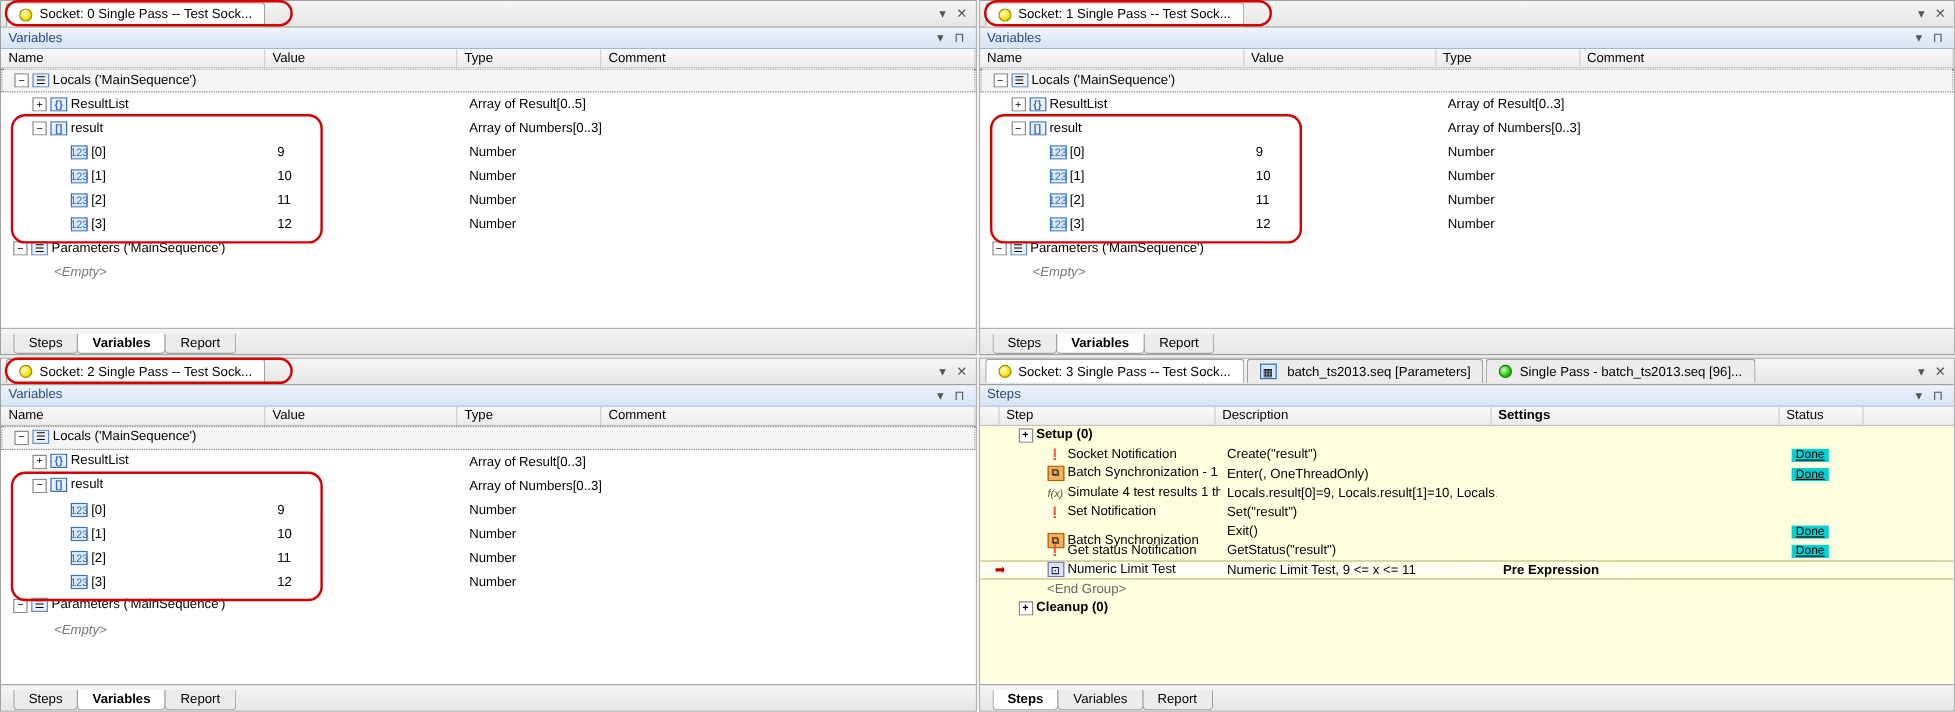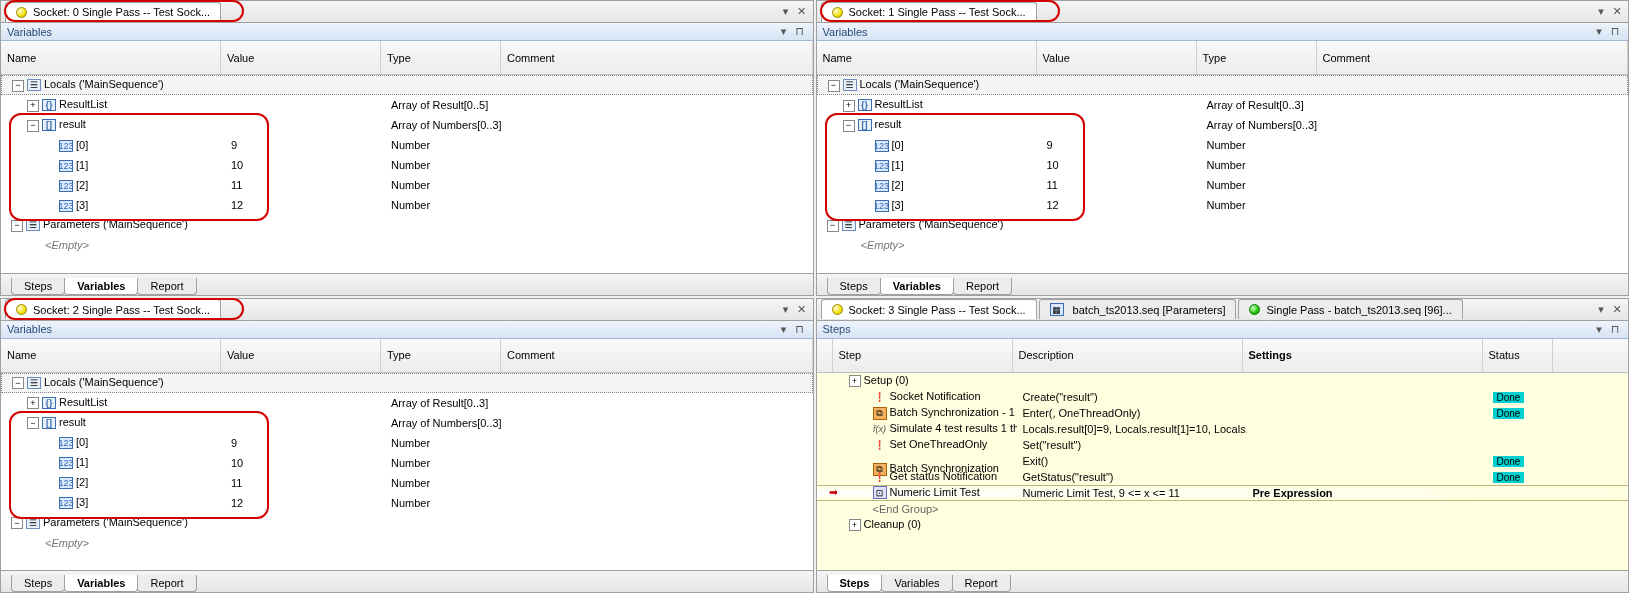--- a/index.html
+++ b/index.html
@@ -13,41 +13,41 @@
 .highlight-oval { position: absolute; border: 2px solid #d40000; border-radius: 12px; pointer-events: none; }
 .oval-tab { top: -1px; left: 3px; width: 240px; height: 22px; }
 .oval-tree { left: 8px; width: 260px; }
 .tabstrip .ctrl { margin-left: auto; display: flex; gap: 2px; align-items: center;}
 .icon-btn { width: 14px; height: 14px; display: inline-flex; align-items: center; justify-content: center; cursor: pointer; color:#555;}
 .status-dot { width: 11px; height: 11px; border-radius: 50%; display: inline-block; }
 .dot-yellow { background: radial-gradient(circle at 35% 35%, #fffde0, #f7e000 60%, #b0a000); border:1px solid #9a8a00;}
 .dot-green { background: radial-gradient(circle at 35% 35%, #d4ffd0, #1ec800 60%, #0a7a00); border:1px solid #0a7a00;}
 .pane-header { background: linear-gradient(#eef3fb,#d6e4f5); height: 18px; display:flex; align-items:center; padding: 0 6px; border-bottom:1px solid #a0b8d8; color:#2a4a7a; justify-content:space-between;}
 .pane-header .hctrl { display:flex; gap:2px;}
-.col-header { display:flex; background: linear-gradient(#f9f9f9,#ececec); border-bottom: 1px solid #c0c0c0; height: 34px; align-items:center; }
+.col-header { display:flex; background: linear-gradient(#f9f9f9,#ececec); border-bottom: 1px solid #c0c0c0; height: 16px; align-items:center; }
 .col-header > div { padding: 0 6px; border-right:1px solid #d0d0d0; height:100%; display:flex; align-items:center;}
 .tree-body { flex:1; overflow:auto; background:#fff; position:relative;}
 .tree-row { display:flex; align-items:center; height: 20px; padding-left: 4px; }
 .tree-row.sel { background:#f5f5f5; border:1px dotted #888; }
 .cell { padding: 0 6px; overflow:hidden; white-space:nowrap; }
 .exp { display:inline-flex; width:12px; height:12px; border:1px solid #888; align-items:center; justify-content:center; font-size:9px; line-height:1; cursor:pointer; background:#fff; margin-right:3px;}
 .icon-sq { display:inline-flex; width:14px; height:12px; align-items:center; justify-content:center; margin-right:3px; font-size:9px;}
 .ic-locals { background:#e8f0fa; border:1px solid #6a8dbb;}
 .ic-arr { background:#e8f0fa; border:1px solid #3a6cb0; color:#3a6cb0; font-weight:bold;}
 .ic-num { background:#d8e8ff; border:1px solid #3a6cb0; color:#3a6cb0;}
 .ic-params { background:#e8f0fa; border:1px solid #6a8dbb;}
 .bottom-tabs { display:flex; border-top:1px solid #a0a0a0; background:linear-gradient(#f5f5f5,#e5e5e5); height:22px; align-items:flex-end; padding-left:10px; gap:0;}
 .btab { padding:2px 12px; border:1px solid #a0a0a0; border-top:none; border-radius:0 0 4px 4px; background:#ececec; cursor:pointer; margin-right:-1px;}
 .btab.active { background:#fff; font-weight:bold;}
 .steps-body { flex:1; overflow:auto; background:#ffffe0; }
 .step-row { display:flex; align-items:center; height:16px; padding-left:4px; }
-.step-row.hdr { font-weight:normal;}
+.step-row.hdr { font-weight:bold;}
 .step-row.current { background: radial-gradient(ellipse at left, #fff 0%, #ffffe0 80%); border-top:1px solid #bbbb80; border-bottom:1px solid #bbbb80;}
 .step-icon { display:inline-flex; width:14px; height:13px; align-items:center; justify-content:center; margin-right:3px; font-size:9px;}
-.status-done { background:#00d0d0; color:#000; padding:0 4px; font-size:10px;}
+.status-done { background:#00d0d0; color:#000; padding:0 4px; font-size:10px;text-decoration:underline;}
 .arrow-ptr { width:14px; height:14px; display:inline-flex; align-items:center; justify-content:center;}
 .vars .c1 { width:220px; } .vars .c2 { width:160px;} .vars .c3 { width:120px;} .vars .c4 { flex:1;}
 .steps .c0 { width:16px;} .steps .c1 { width:180px;} .steps .c2 { width:230px;} .steps .c3 { width:240px;font-weight:bold;} .steps .c4 { width:70px;}
 </style>
 </head>
 <body>
 
 <div class="grid">
 
 <div class="pane">
@@ -330,21 +330,21 @@
     <div class="step-row">
           <div class="cell c0"></div>
           <div class="cell c1" style="padding-left:36px;"><span class="step-icon" style="font-style:italic;color:#555;">f(x)</span><span>Simulate 4 test results 1 thread</span></div>
           <div class="cell c2">Locals.result[0]=9, Locals.result[1]=10, Locals.re...</div>
           <div class="cell c3"></div>
           <div class="cell c4"></div>
         </div>
 
     <div class="step-row">
           <div class="cell c0"></div>
-          <div class="cell c1" style="padding-left:36px;"><span class="step-icon" style="color:#e0a000;">❗</span><span>Set OneThreadOnly</span></div>
+          <div class="cell c1" style="padding-left:36px;"><span class="step-icon" style="color:#e0a000;">❗</span><span>Set Notification</span></div>
           <div class="cell c2">Set("result")</div>
           <div class="cell c3"></div>
           <div class="cell c4"></div>
         </div>
 
     <div class="step-row">
           <div class="cell c0"></div>
           <div class="cell c1" style="padding-left:36px;margin-top:16px;"><span class="step-icon" style="background:#f0b060;border:1px solid #b06000;">⧉</span><span>Batch Synchronization</span></div>
           <div class="cell c2">Exit()</div>
           <div class="cell c3"></div>

